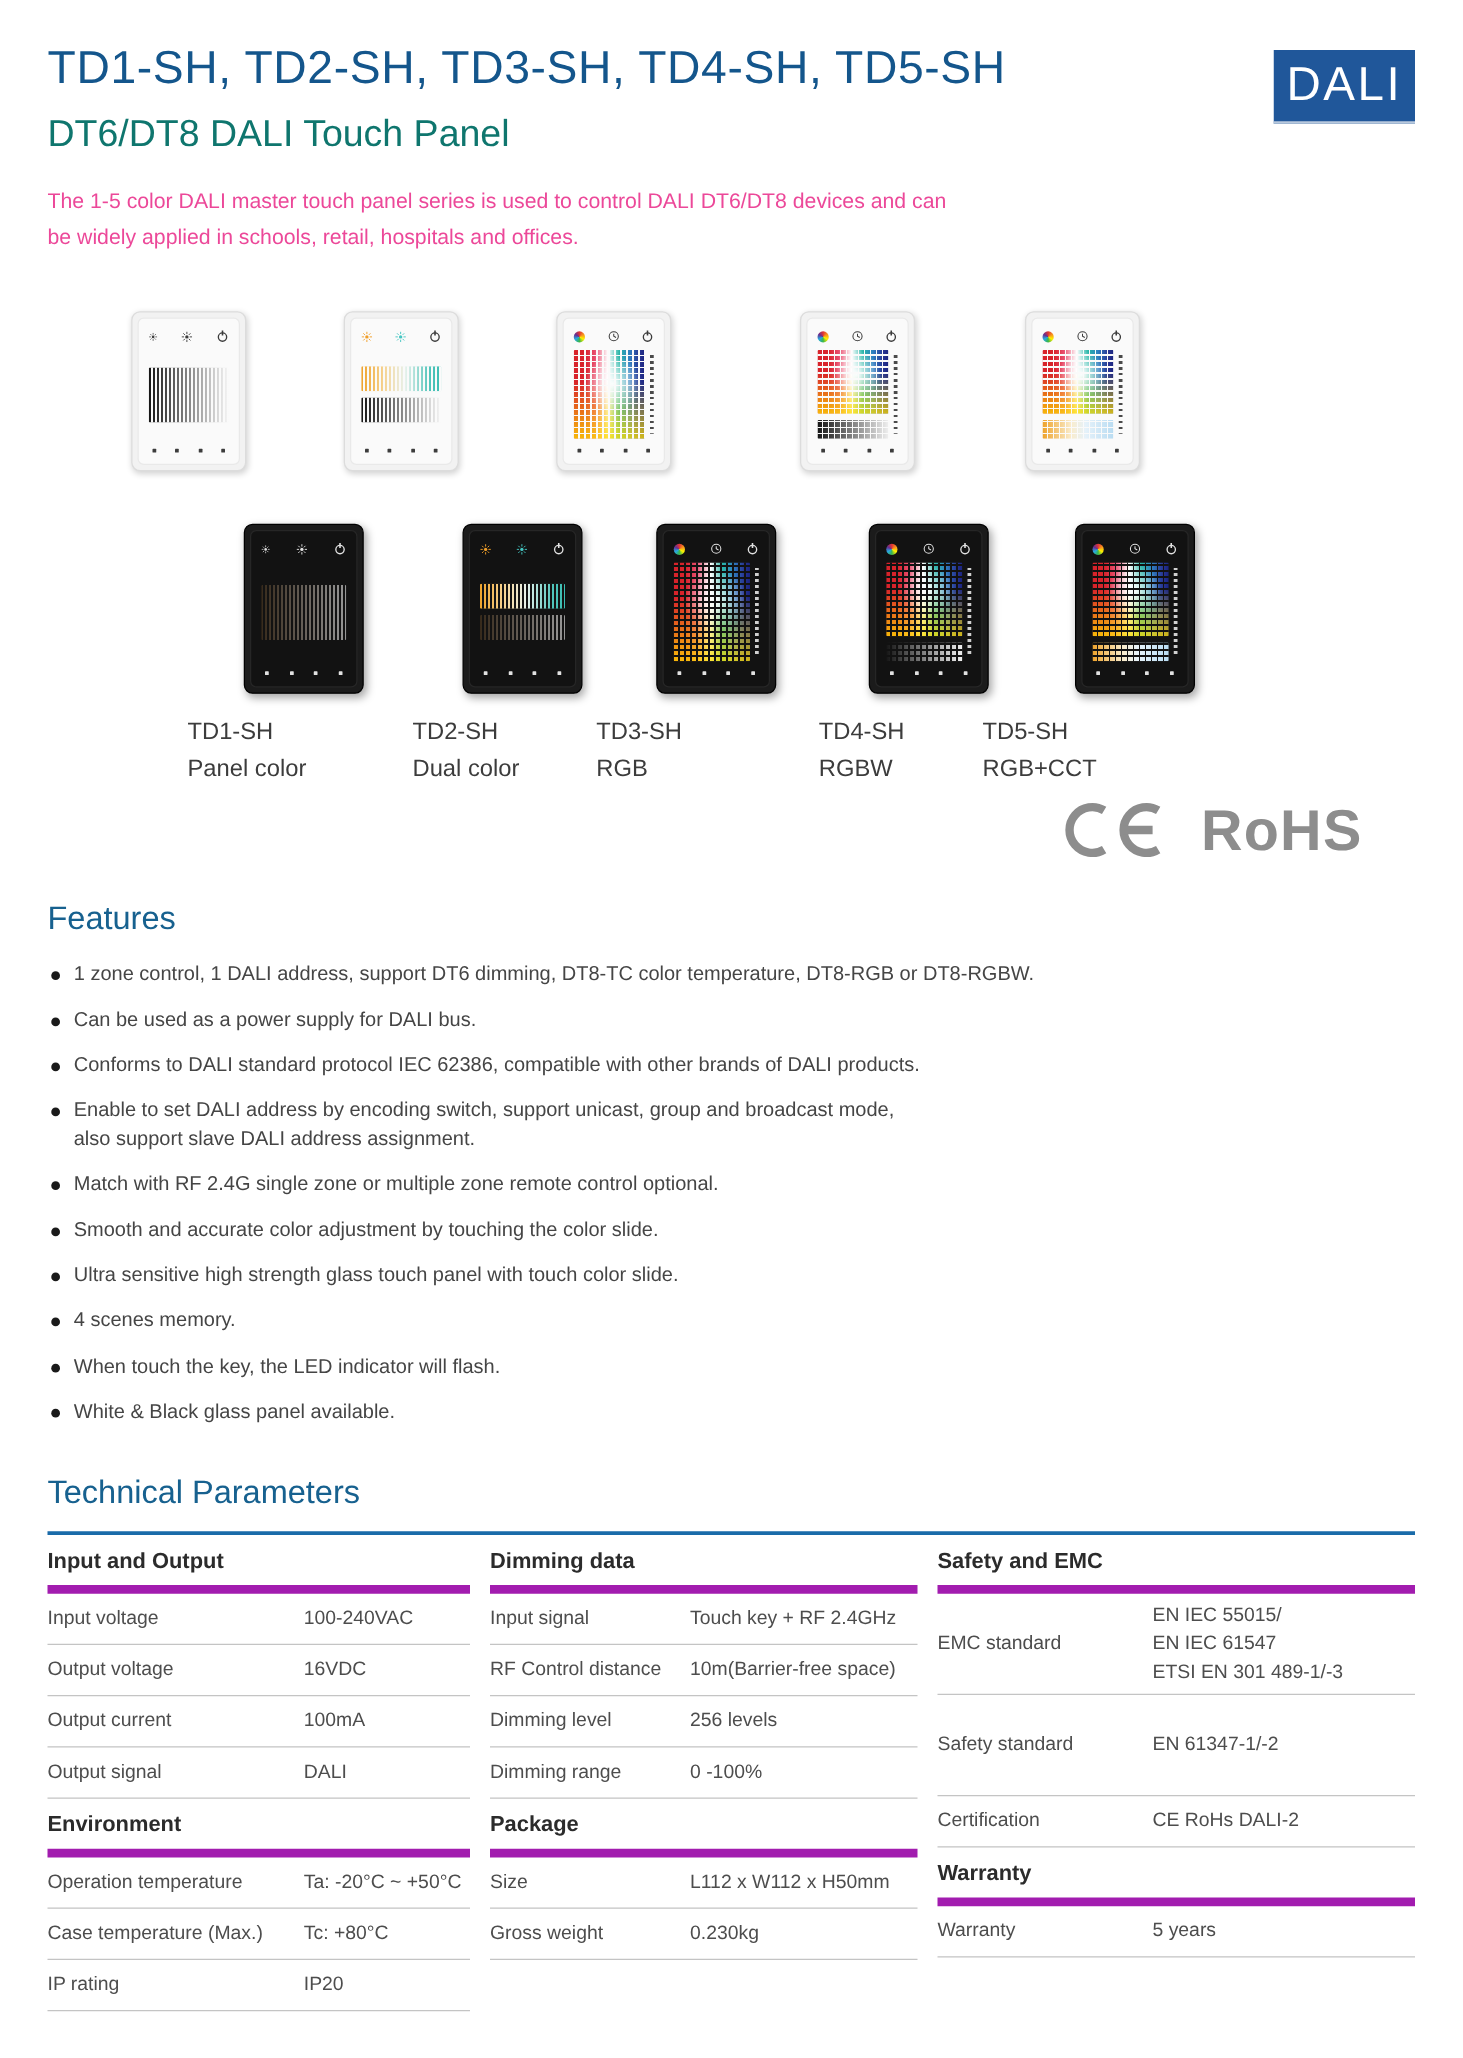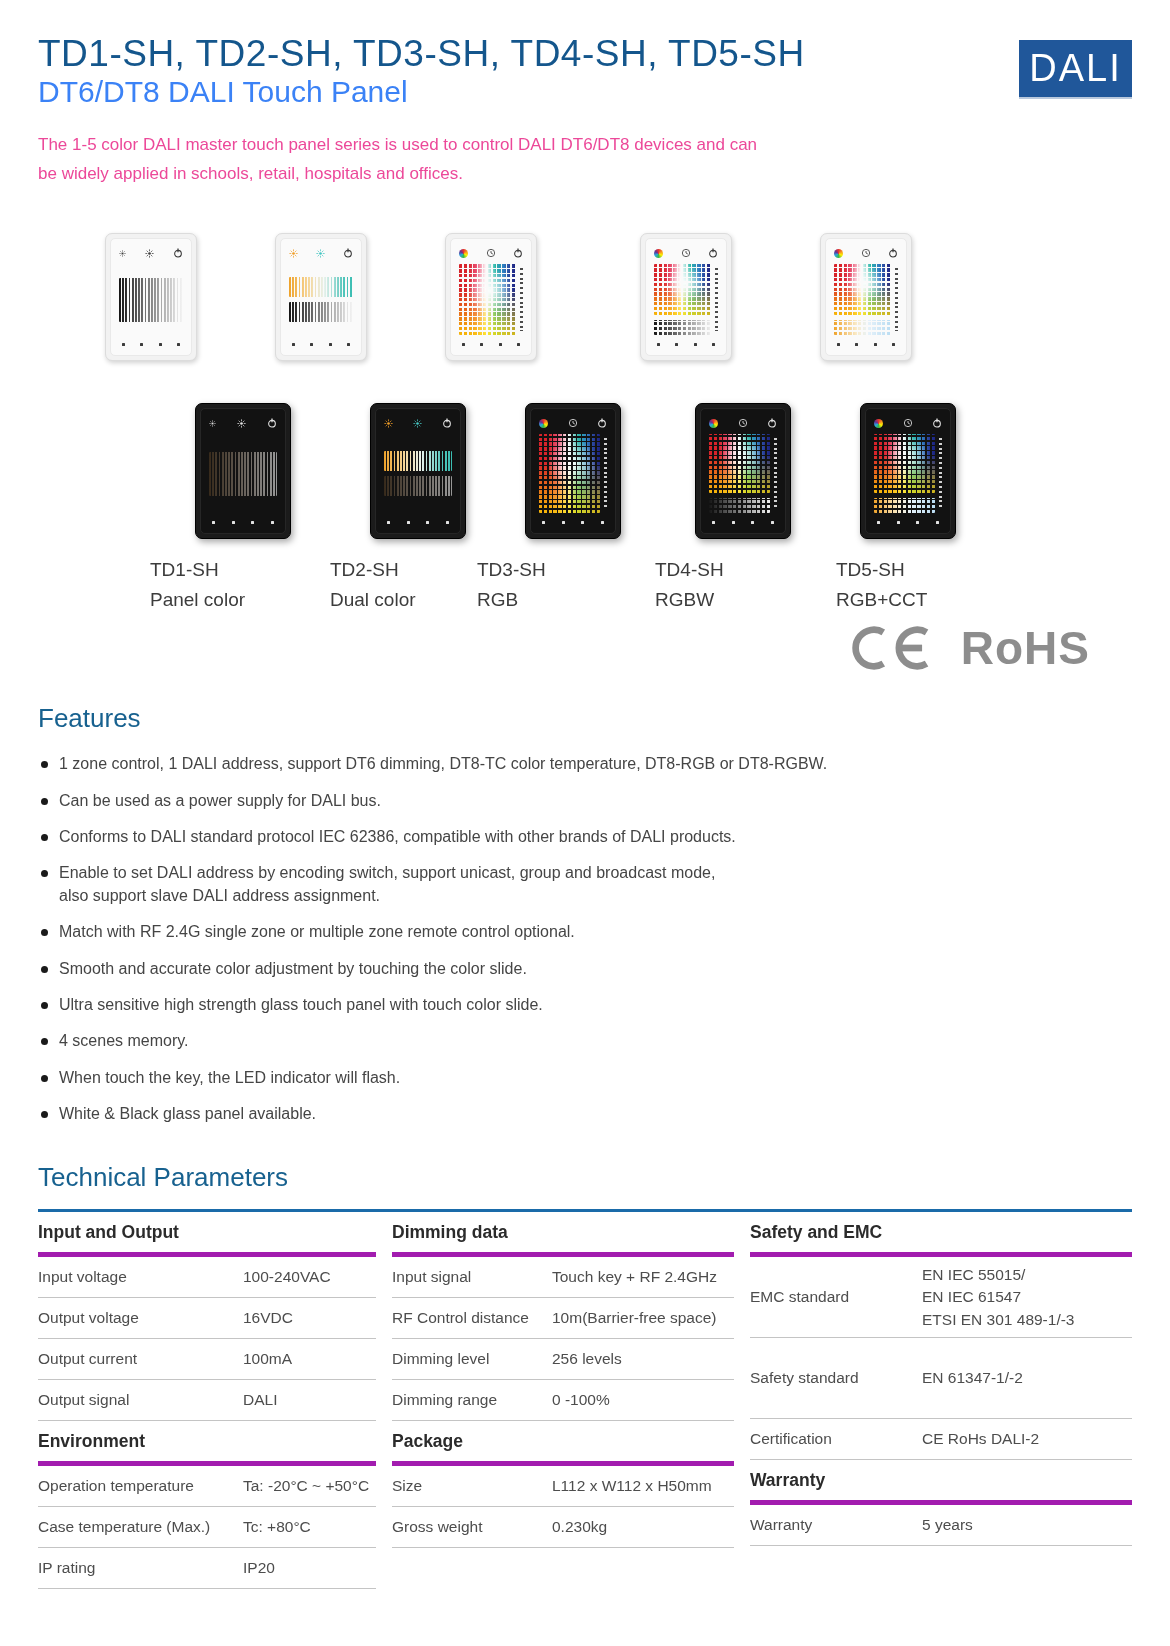--- a/index.html
+++ b/index.html
@@ -5,21 +5,21 @@
   html,body { margin:0; padding:0; background:#ffffff; }
   .page {
     position:relative; width:1170px; height:1646px; margin:0 auto;
     background:#fff; overflow:hidden;
     font-family:"Liberation Sans", sans-serif; color:#333;
   }
 
   
   .header { padding:34px 38px 0 38px; display:flex; justify-content:space-between; align-items:flex-start; }
   .page-title { font-size:37px; font-weight:400; color:#14568c; letter-spacing:0.5px; margin:0; line-height:1.1; }
-  .page-subtitle { font-size:30px; font-weight:400; color:#3b82f6; margin:0 0 0 0; line-height:1.1; }
+  .page-subtitle { font-size:30px; font-weight:400; color:#0f766e; margin:16px 0 0 0; line-height:1.1; }
   .page-desc { margin-top:22px; font-size:17px; color:#ec4899; line-height:1.75; max-width:740px; }
   .logo-box {
     width:113px; height:57px; margin-top:6px; background:#20579a; color:#fff;
     display:flex; align-items:center; justify-content:center;
     font-size:38px; letter-spacing:2px; font-weight:400; border-bottom:2px solid #b9c9dd;
   }
 
   
   .hero { position:relative; height:482px; margin-top:18px; }
 
@@ -94,21 +94,21 @@
   .features li::before { content:''; position:absolute; left:3px; top:15px; width:7px; height:7px; border-radius:50%; background:#1a1a1a; }
 
   
   .tech { margin:30px 38px 0 38px; }
   .tech .section-heading { margin-bottom:16px; }
   .tech-table { display:grid; grid-template-columns:338px 342px 1fr; column-gap:16px; border-top:3px solid #1a6ba9; }
   .tcol { display:flex; flex-direction:column; }
   .tcol.c0 { --labw:205px; }
   .tcol.c1 { --labw:160px; }
   .tcol.c2 { --labw:172px; }
-  .tsec-header { height:40px; display:flex; align-items:center; font-size:17.5px; font-weight:bold; color:#2b2b2b; border-bottom:5px solid #a21caf; }
+  .tsec-header { height:40px; display:flex; align-items:center; font-size:17.5px; font-weight:bold; color:#2b2b2b; border-bottom:7px solid #a21caf; }
   .trow { display:grid; grid-template-columns:var(--labw) 1fr; align-items:center; min-height:40px; border-bottom:1px solid #c4c4c4; }
   .trow.tall { min-height:80px; }
   .trow .tl { font-size:15.5px; color:#4d4d4d; padding:4px 6px 4px 0; }
   .trow .tv { font-size:15.5px; color:#4d4d4d; white-space:pre-line; line-height:1.45; padding:4px 0; }
 </style>
 </head>
 <body>
 
 <div class="page">
 
@@ -546,21 +546,21 @@
             <div class="dotcol"></div>
           </div>
           <div class="p-scenes">
             <span class="sdot"></span>
             <span class="sdot"></span>
             <span class="sdot"></span>
             <span class="sdot"></span>
           </div>
         </div>
       </div>
-      <div class="prod-label" style="left: 836px; top: 348px;">
+      <div class="prod-label" style="left: 786px; top: 348px;">
         <div>TD5-SH</div>
         <div>RGB+CCT</div>
       </div>
     </div>
 
   <div class="features">
     <h3 class="section-heading">Features</h3>
     <ul>
         <li>1 zone control, 1 DALI address, support DT6 dimming, DT8-TC color temperature, DT8-RGB or DT8-RGBW.</li>
         <li>Can be used as a power supply for DALI bus.</li>

